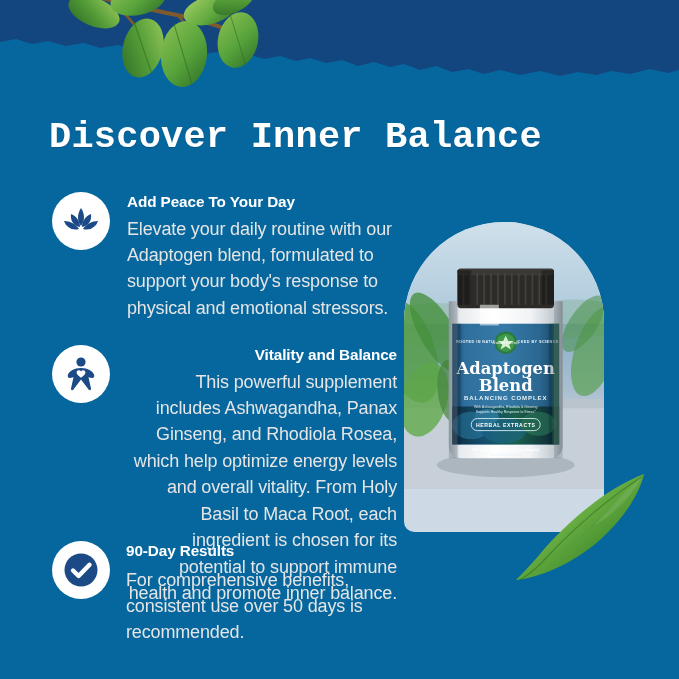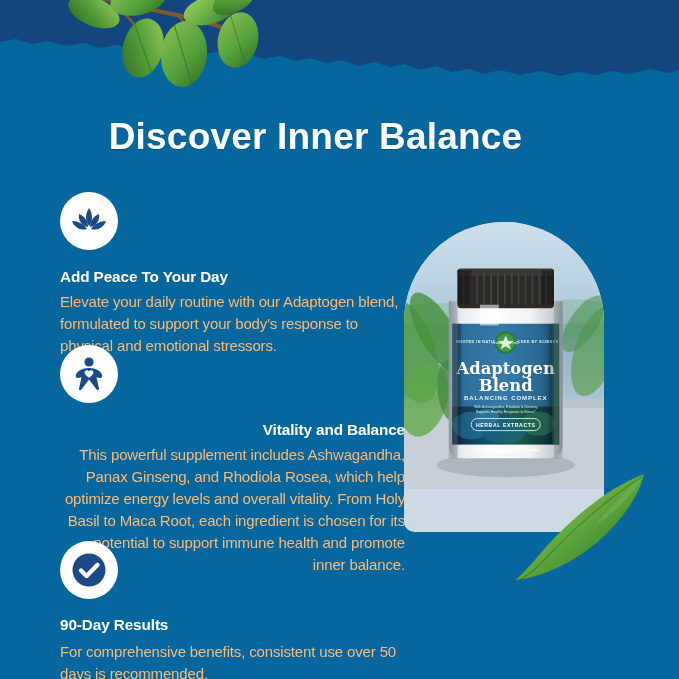--- a/index.html
+++ b/index.html
@@ -14,44 +14,43 @@
   
   .topband{position:absolute;left:0;top:0;width:679px;height:90px;overflow:hidden;}
   .topband svg{position:absolute;left:0;top:0;}
 
   
   .branch{position:absolute;left:38px;top:-30px;width:230px;height:140px;}
 
   
   .title{
     position:absolute;left:0;top:116px;width:591px;text-align:center;
-    font-family:Liberation Sans, sans-serif;font-weight:bold;
+    font-family:Liberation Mono, monospace;font-weight:bold;
     font-size:37px;letter-spacing:.2px;color:#ffffff;
     text-shadow:0 1px 1px rgba(0,0,0,.18);
-    padding-left:20px;
-  }
-
-  
-  .feature{position:absolute;left:60px;width:345px;display:flex;gap:17px;flex-direction:column;}
+  }
+
+  
+  .feature{position:absolute;left:52px;width:345px;display:flex;gap:17px;}
   .f1{top:192px;}
   .f2{top:345px;text-align:right;}
   .f3{top:541px;gap:16px;}
 
   .icowrap{flex:0 0 auto;width:58px;height:58px;}
   .icocircle{
     width:58px;height:58px;border-radius:50%;background:#ffffff;
     display:flex;align-items:center;justify-content:center;
   }
   .ftext{flex:1 1 auto;padding-top:1px;}
   .fhead{
     font-size:15.3px;font-weight:bold;color:#ffffff;margin:0 0 5px 0;
     letter-spacing:-.1px;line-height:1.15;
   }
   .fbody{
-    font-size:15px;color:#fdba74;margin:0;line-height:1.47;letter-spacing:-.15px;
+    font-size:18px;color:#e5e5e5;margin:0;line-height:1.47;letter-spacing:-.15px;
   }
   .f3 .fhead{margin-bottom:7px;}
 
   
   .arch{
     position:absolute;left:404px;top:222px;width:200px;height:310px;
     border-radius:116px 116px 12px 12px;
     overflow:hidden;
     background:#cdd9e4;
   }

